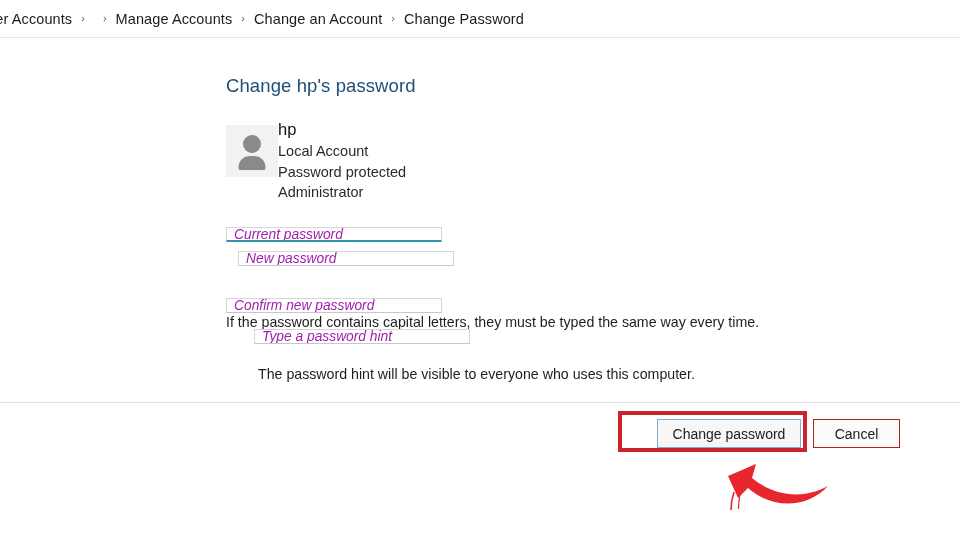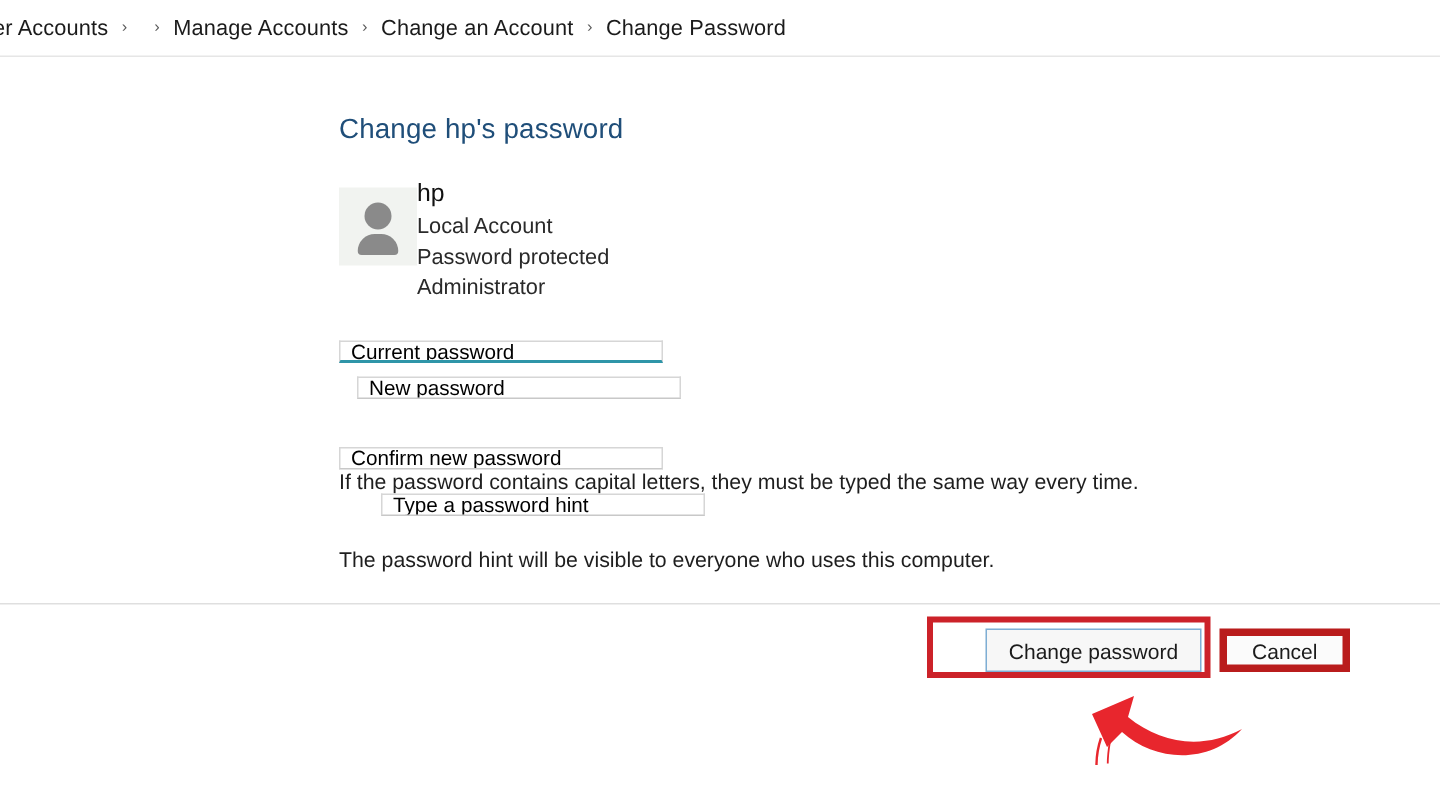--- a/index.html
+++ b/index.html
@@ -128,42 +128,43 @@
     left: 226px;
     width: 216px;
     height: 15px;
     background: #ffffff;
     border: 1px solid #d6d6d6;
     border-bottom: 1px solid #c8c8c8;
     display: flex;
     align-items: center;
     padding-left: 7px;
     font-size: 13.8px;
-    color: #000000;
+    color: #a21caf;
     white-space: nowrap;
     overflow: hidden;
+    font-style: italic;
   }
   .field.focused {
     border-bottom: 2px solid #2f95a8;
   }
 
   #field-current  { top: 188px; }
   #field-new      { top: 212px; margin-left: 12px; }
   #field-confirm  { top: 246px; margin-top: 13px; }
   #field-hint     { top: 290px; margin-left: 28px; }
 
   .helper-text {
     position: absolute;
     left: 226px;
     font-size: 14.2px;
     color: #1e1e1e;
     white-space: nowrap;
   }
   #helper-caps  { top: 275px; }
-  #helper-hint  { top: 327px; }
+  #helper-hint  { top: 327px; margin-left: 32px; }
 
   
   .footer {
     position: absolute;
     left: 0;
     top: 402px;
     width: 960px;
     height: 138px;
     background: #ffffff;
     border-top: 1px solid #dfdfdf;
@@ -184,21 +185,21 @@
     left: 657px;
     top: 16px;
     width: 144px;
     border: 1px solid #7eaed4;
     background: #f7f7f7;
   }
   #btn-cancel {
     left: 813px;
     top: 16px;
     width: 87px;
-    border: 5px solid #b91c1c;
+    border: 1px solid #b91c1c;
     background: #fbfbfb;
   }
 
   
   .red-box {
     position: absolute;
     left: 618px;
     top: 411px;
     width: 189px;
     height: 41px;

